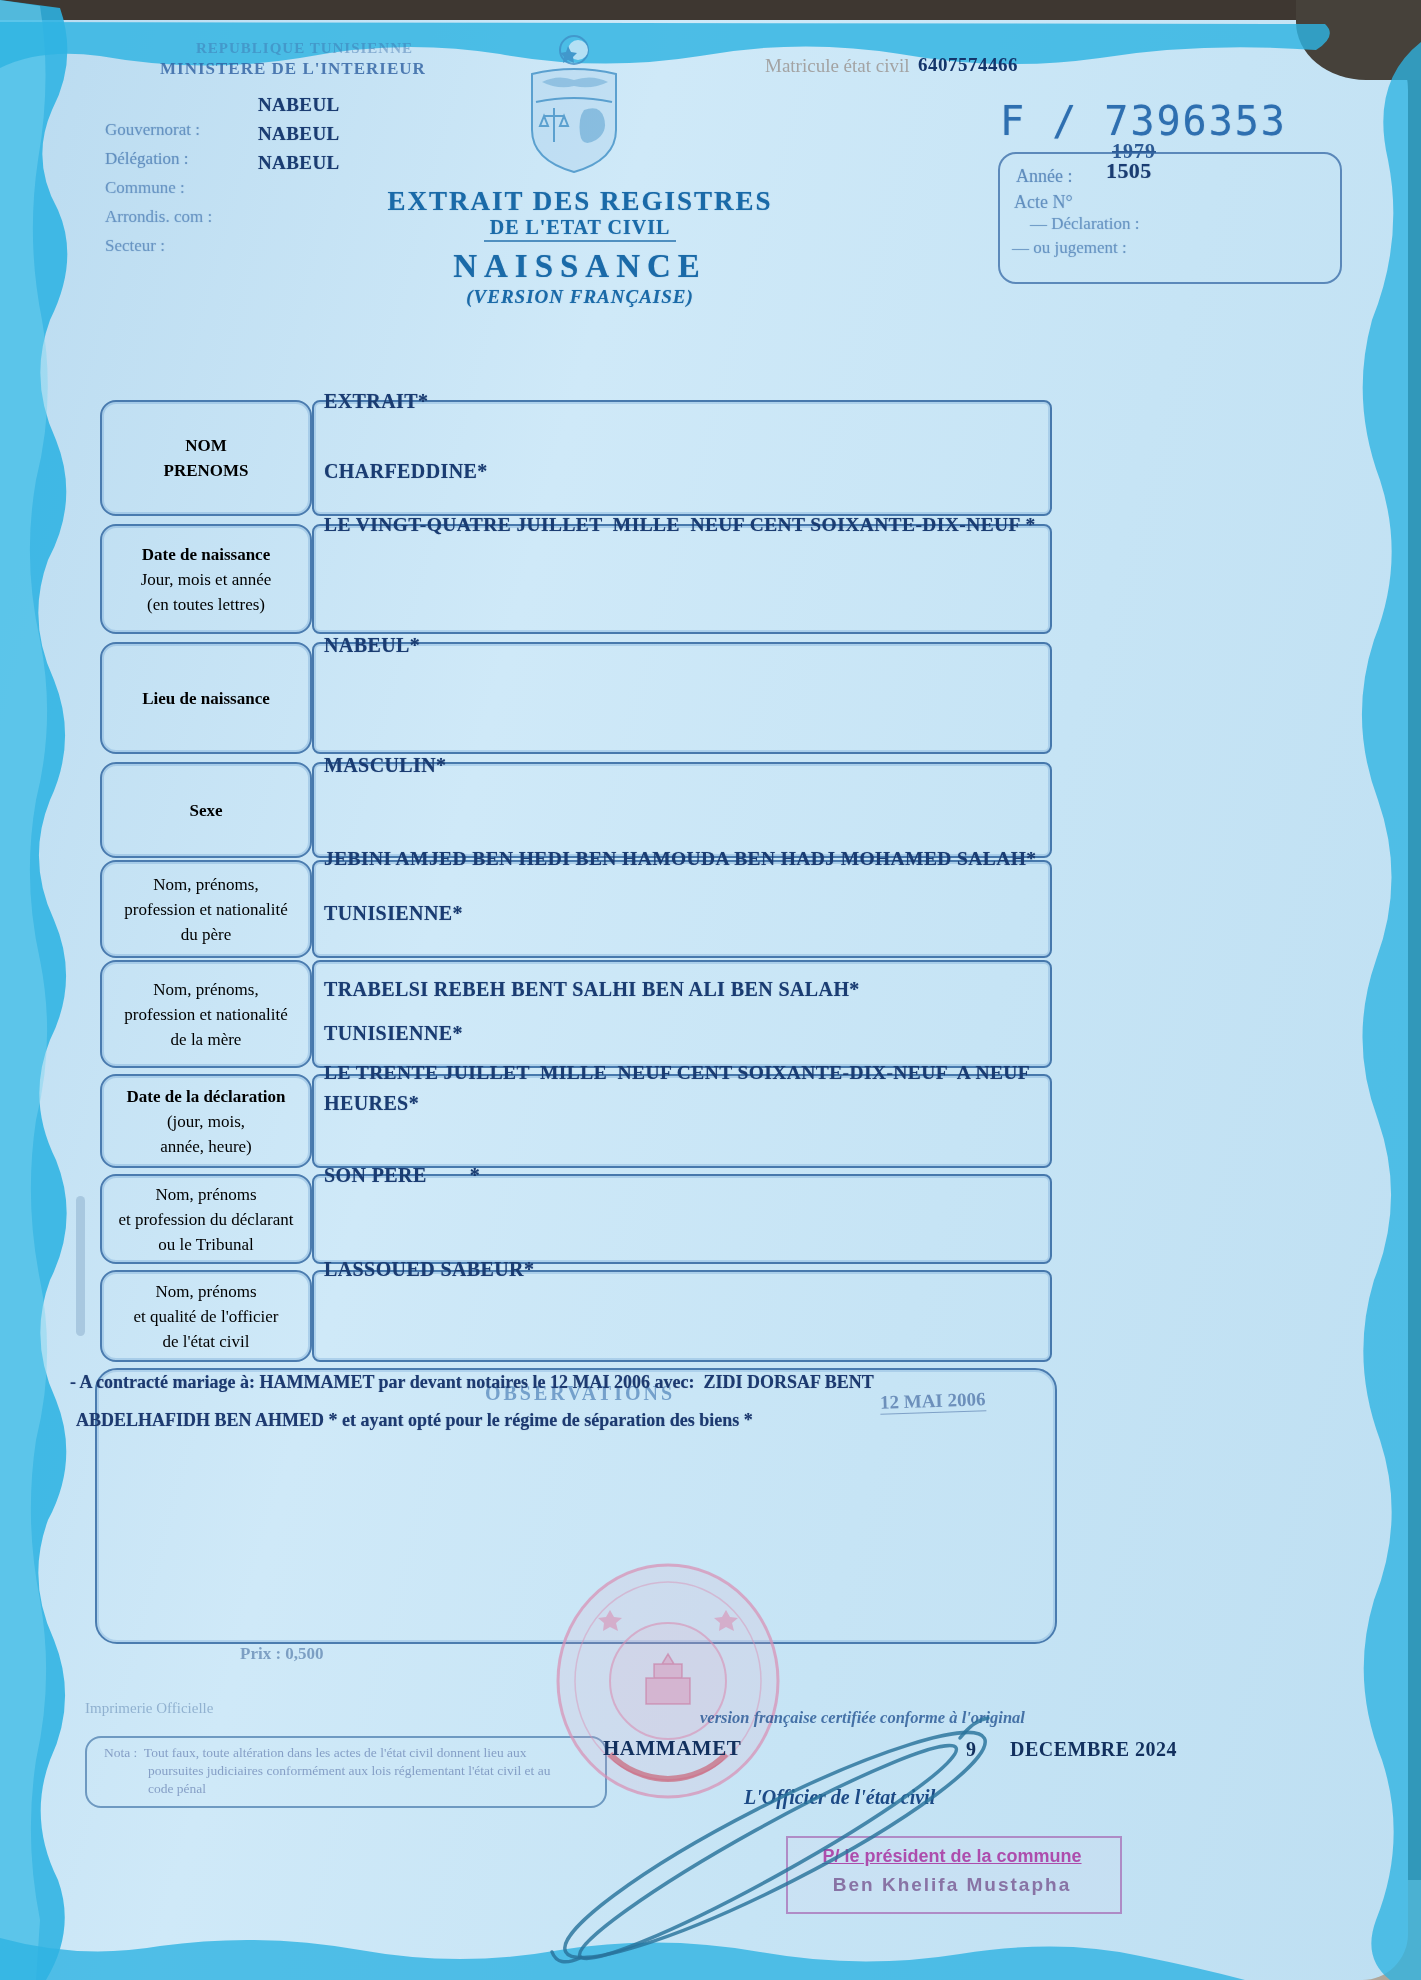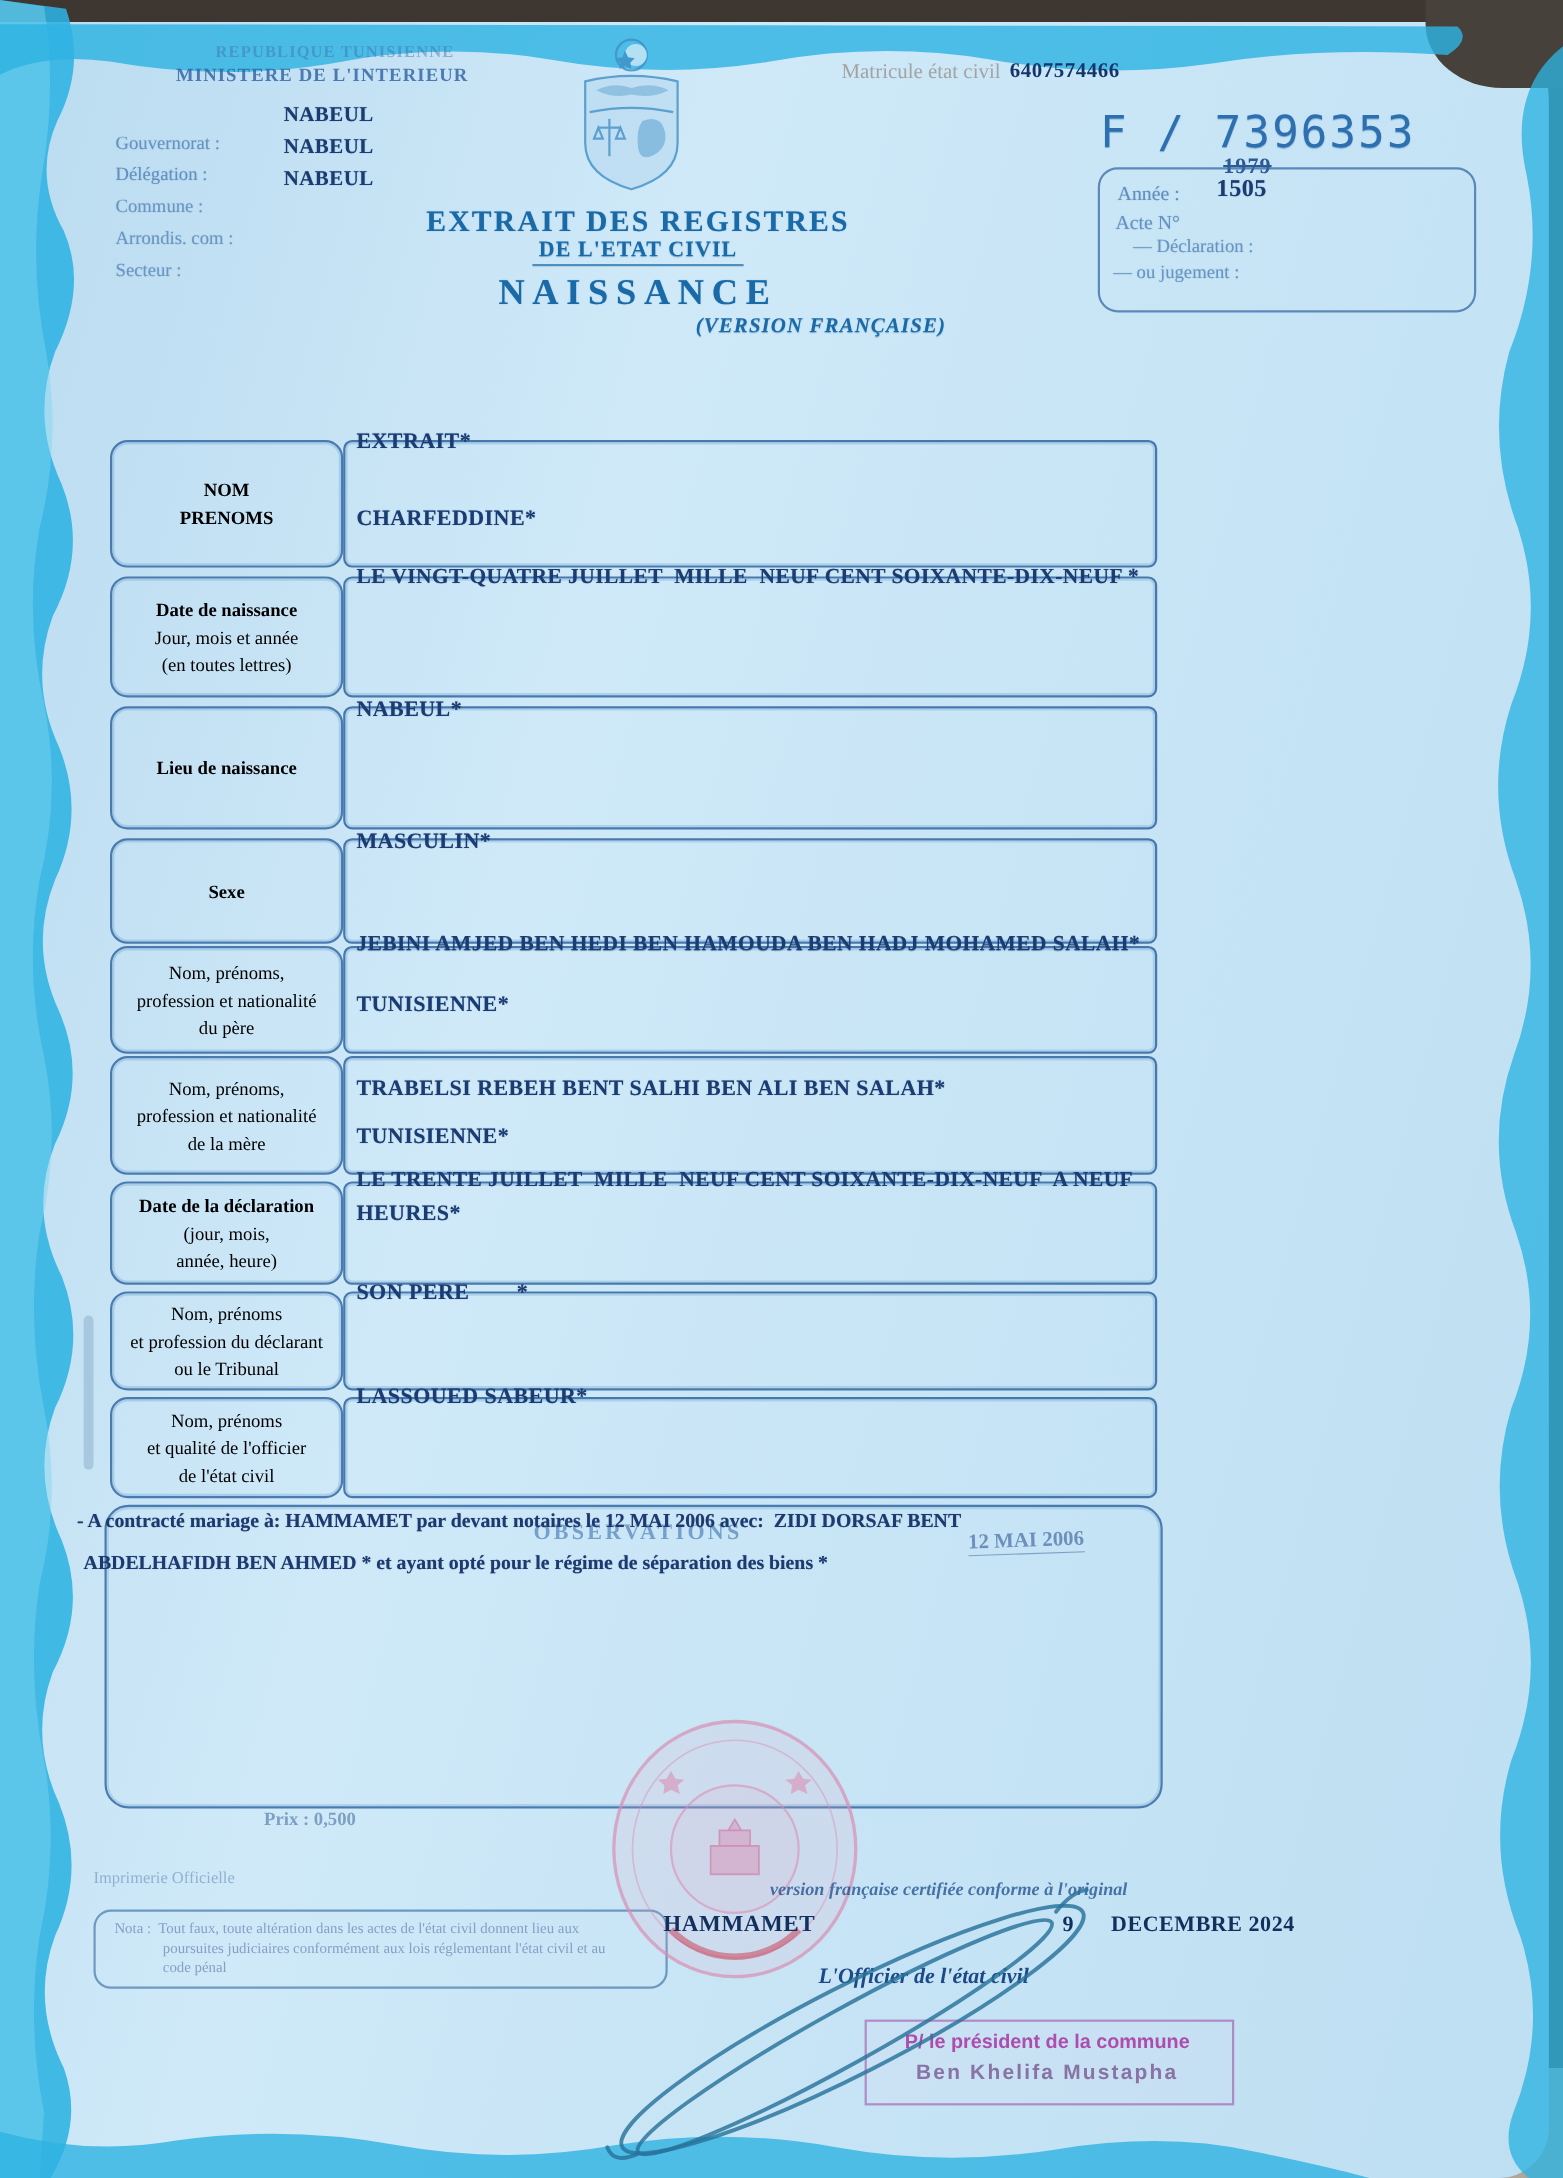--- a/index.html
+++ b/index.html
@@ -105,21 +105,21 @@
   <div class="abs stamped" style="left:1106px;top:158px;font-size:22px;">1505</div>
   <div class="abs lbl" style="left:1014px;top:192px;font-size:18px;color:rgba(70,120,175,.6);">Acte N°</div>
   <div class="abs lbl" style="left:1030px;top:214px;font-size:17px;color:rgba(70,120,175,.55);">— Déclaration :</div>
   <div class="abs lbl" style="left:1012px;top:238px;font-size:17px;color:rgba(70,120,175,.55);">— ou jugement :</div>
 
   <div class="abs title" style="left:300px;top:186px;width:560px;font-size:27px;letter-spacing:2px;">EXTRAIT DES REGISTRES</div>
   <div class="abs title" style="left:300px;top:216px;width:560px;font-size:20px;letter-spacing:1px;">
     <span style="border-bottom:2px solid rgba(26,106,168,.7);padding:0 6px 2px;">DE L'ETAT CIVIL</span>
   </div>
   <div class="abs title" style="left:300px;top:248px;width:560px;font-size:33px;letter-spacing:7px;">NAISSANCE</div>
-  <div class="abs title" style="left:300px;top:286px;width:560px;font-size:19px;font-style:italic;font-weight:bold;letter-spacing:1px;text-align:right;">(VERSION FRANÇAISE)</div>
+  <div class="abs title" style="left:300px;top:286px;width:560px;font-size:19px;font-style:italic;font-weight:bold;letter-spacing:1px;">(VERSION FRANÇAISE)</div>
 
   <div class="row-label-box" style="top:400px;height:112px;">
     <div class="label-line" style="font-weight:bold;">NOM</div>
     <div class="label-line" style="font-weight:bold;">PRENOMS</div>
   </div>
   <div class="row-value-box" style="top:400px;height:112px;">
     <div class="value-line stamped" style="top:-12px;">EXTRAIT*</div>
     <div class="value-line stamped" style="top:58px;">CHARFEDDINE*</div>
   </div>
 
@@ -222,21 +222,21 @@
 
   <div class="abs" style="left:700px;top:1708px;font-size:16.5px;font-style:italic;font-weight:bold;color:rgba(25,75,140,.75);">version française certifiée conforme à l'original</div>
 
   <div class="abs" style="left:603px;top:1736px;font-size:21px;font-weight:bold;color:#12305e;letter-spacing:.5px;">HAMMAMET</div>
   <div class="abs" style="left:966px;top:1738px;font-size:20px;font-weight:bold;color:#12305e;">9</div>
   <div class="abs" style="left:1010px;top:1738px;font-size:20px;font-weight:bold;color:#12305e;letter-spacing:.5px;">DECEMBRE 2024</div>
 
   <div class="abs" style="left:744px;top:1786px;font-size:20px;font-style:italic;font-weight:bold;color:#1c4a86;">L'Officier de l'état civil</div>
 
   <div class="abs" style="left:786px;top:1836px;width:332px;height:74px;border:2px solid rgba(155,70,160,.55);background:rgba(230,210,235,.12);"></div>
-  <div class="abs" style="left:790px;top:1846px;width:324px;text-align:center;font-family:'Liberation Sans',sans-serif;font-size:18px;font-weight:bold;color:rgba(168,51,160,.85);">P/ le président de la commune</div>
+  <div class="abs" style="left:790px;top:1846px;width:324px;text-align:center;font-family:'Liberation Sans',sans-serif;font-size:18px;font-weight:bold;color:rgba(168,51,160,.85);text-decoration:underline;">P/ le président de la commune</div>
   <div class="abs" style="left:790px;top:1874px;width:324px;text-align:center;font-family:'Liberation Sans',sans-serif;font-size:19px;font-weight:bold;letter-spacing:2px;color:rgba(125,95,150,.85);">Ben Khelifa Mustapha</div>
 
   <svg class="abs" style="left:520px;top:1680px;" width="540" height="300" viewBox="0 0 540 300">
     <g fill="none" stroke="rgba(40,115,155,.82)" stroke-width="3.5" stroke-linecap="round">
       <ellipse cx="255" cy="165" rx="235" ry="40" transform="rotate(-27 255 165)"></ellipse>
       <ellipse cx="248" cy="172" rx="215" ry="25" transform="rotate(-29 248 172)"></ellipse>
       <path d="M60,278 q-22,10 -28,-6"></path>
       <path d="M440,58 q14,-18 28,-20"></path>
     </g>
   </svg>

